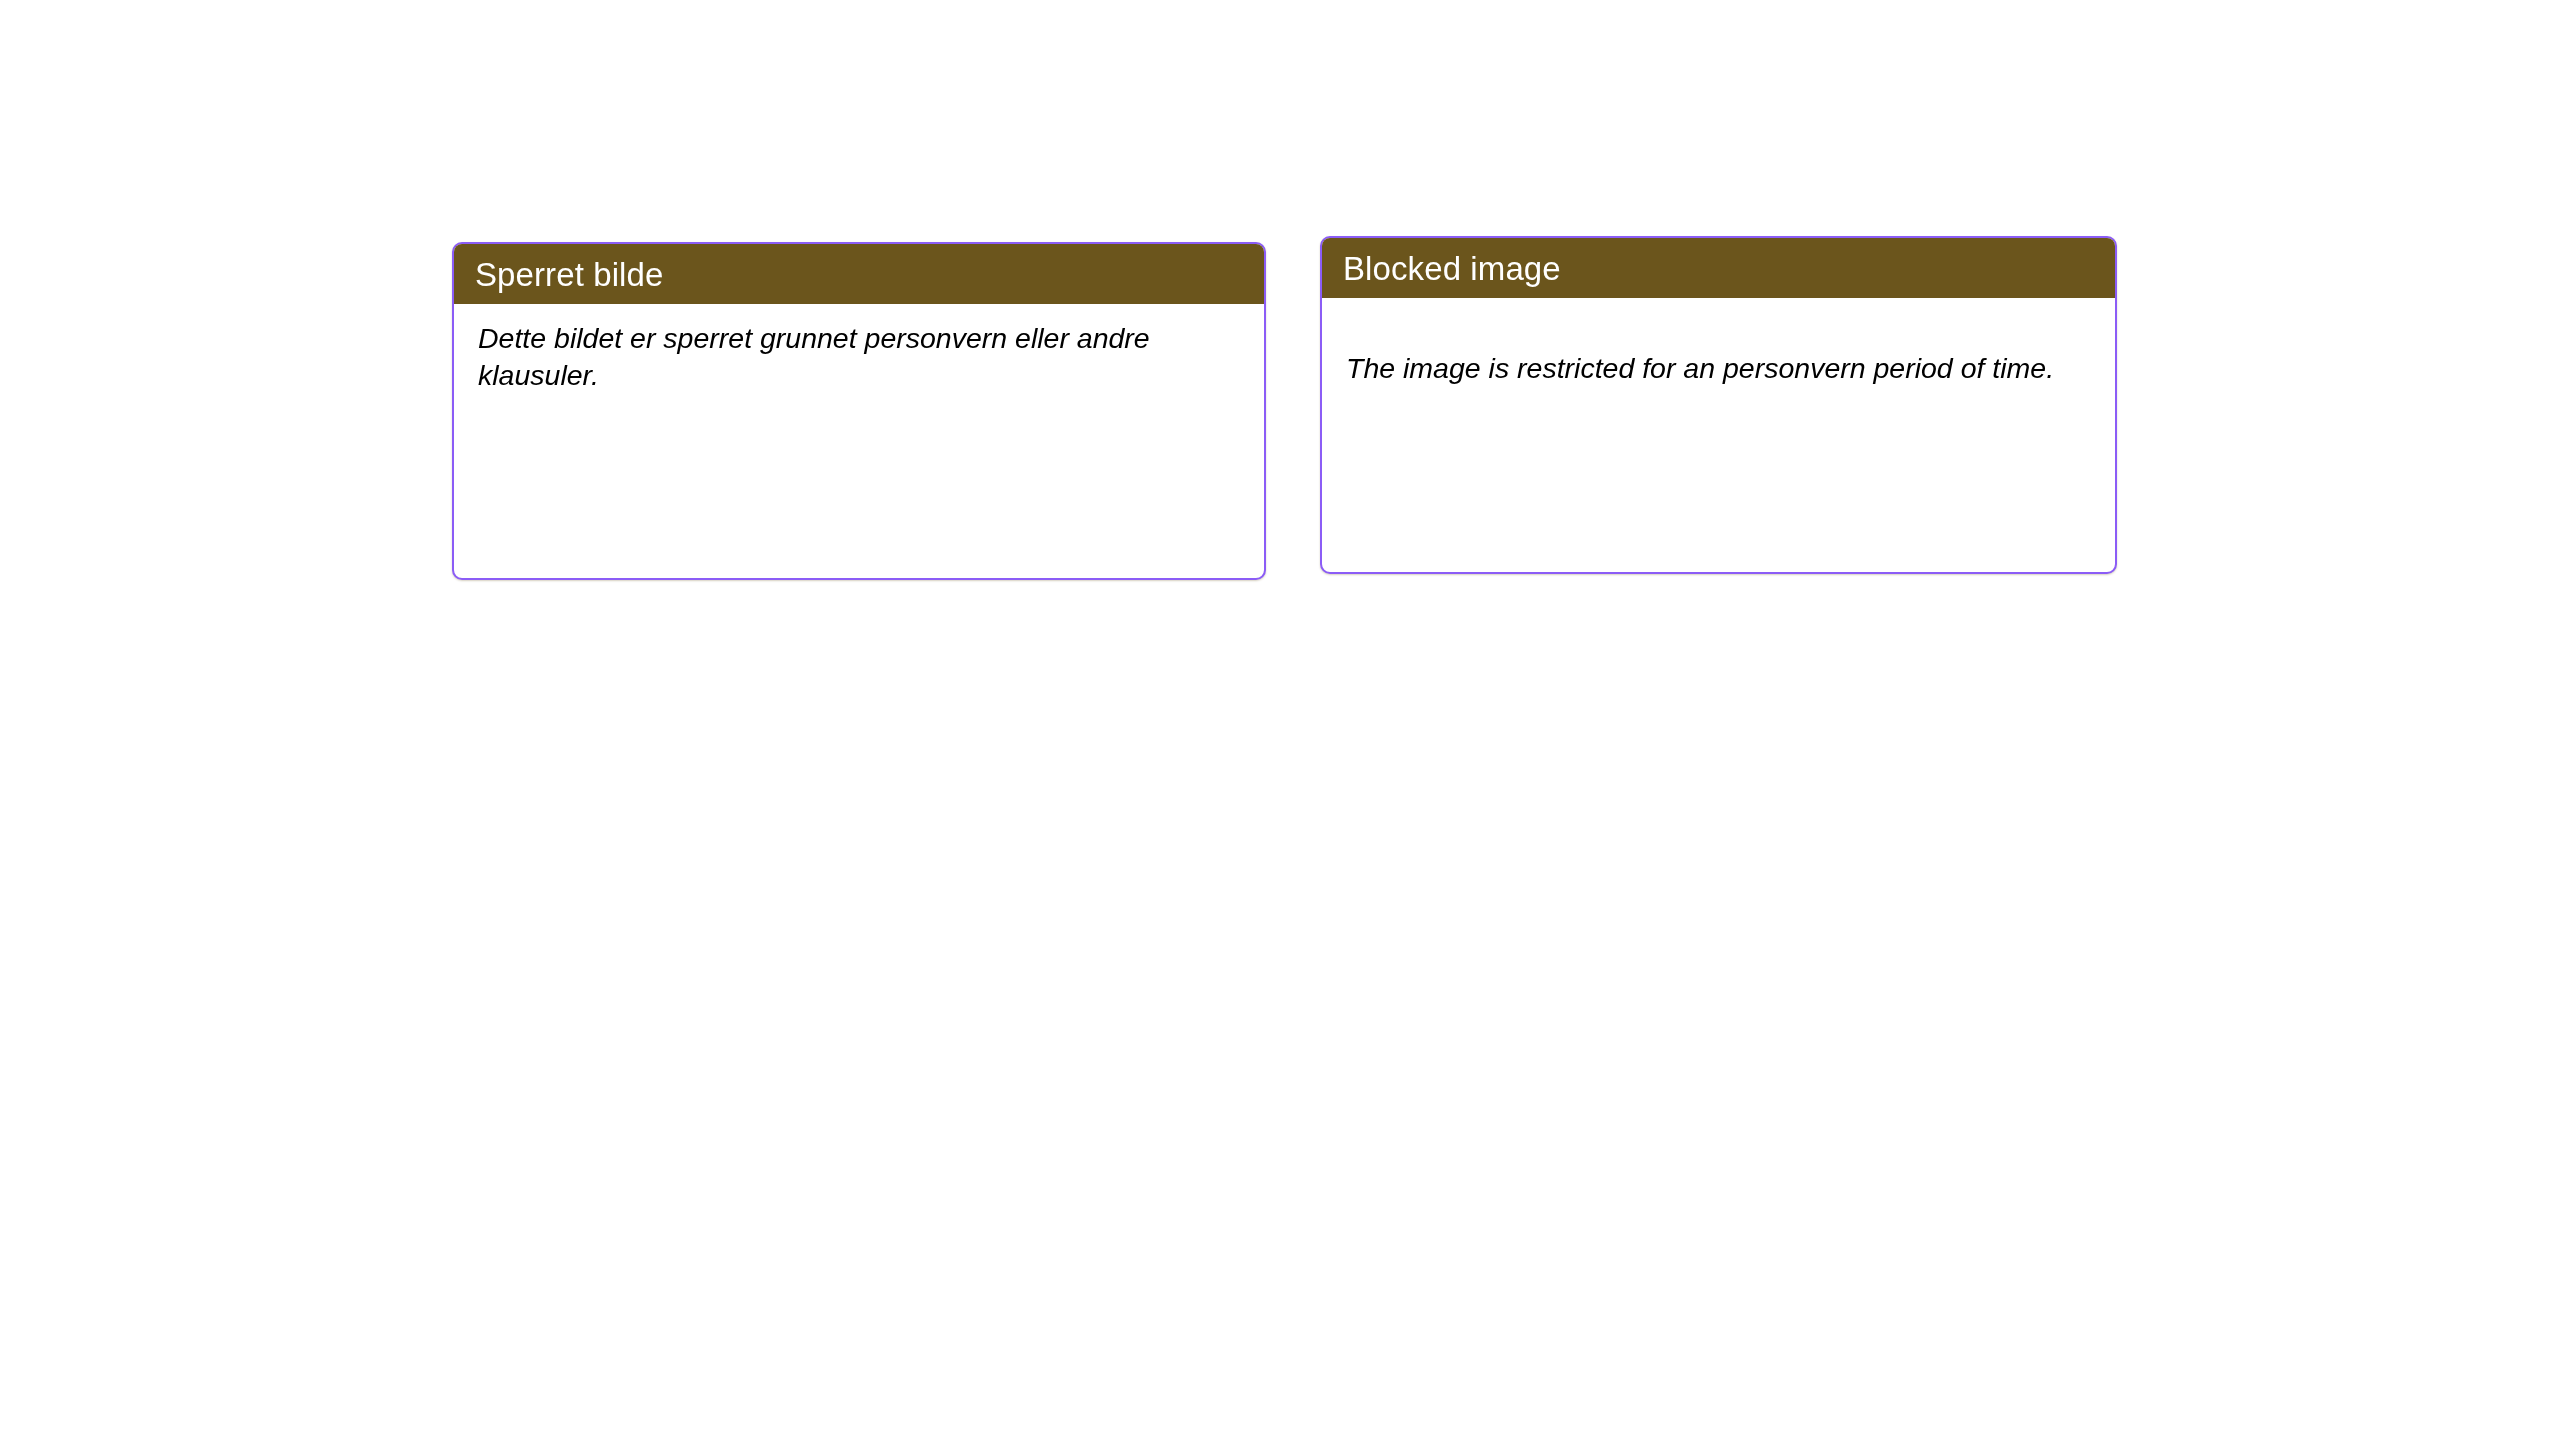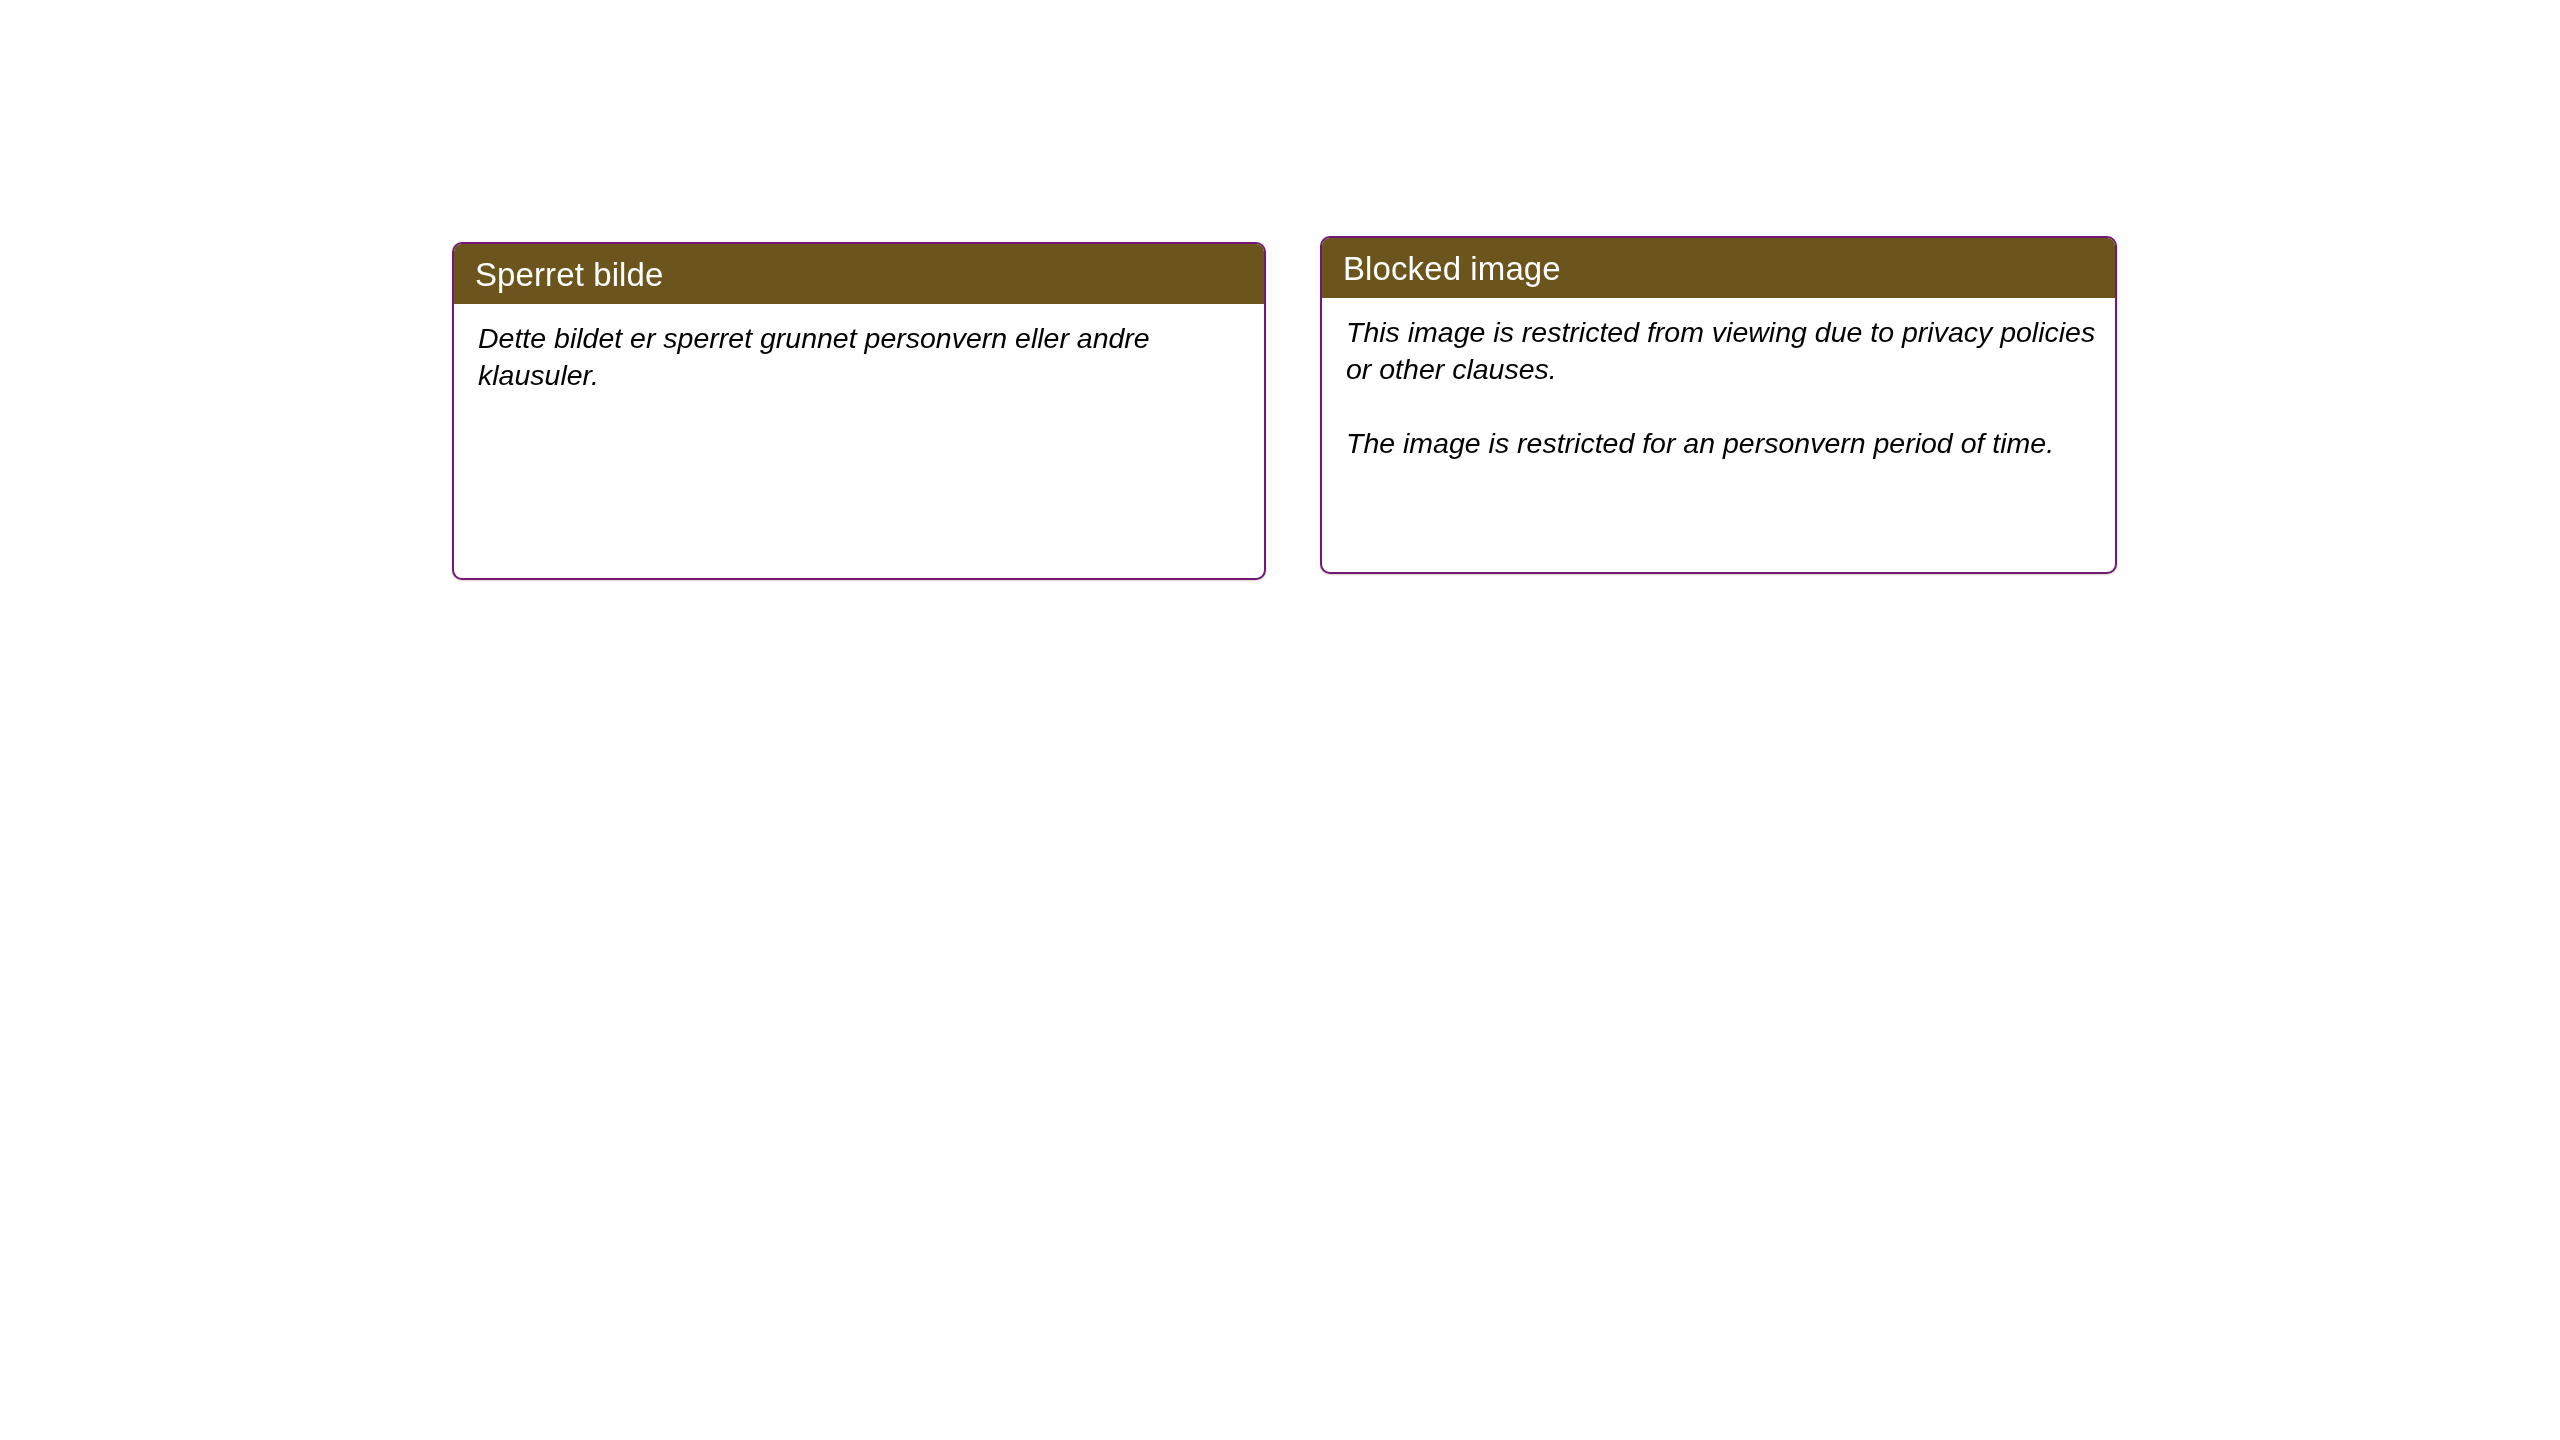--- a/index.html
+++ b/index.html
@@ -21,21 +21,21 @@
     left: 0;
     top: 0;
     width: 2560px;
     height: 1440px;
   }
 
   .notice-card {
     position: absolute;
     box-sizing: border-box;
     background: #ffffff;
-    border: 2px solid #701a75;
+    border: 2px solid #8b5cf6;
     border-radius: 10px;
     overflow: hidden;
     box-shadow: 0 1px 2px rgba(107, 85, 28, 0.28);
   }
 
   .card-header {
     box-sizing: border-box;
     background: #6b551c;
     height: 60px;
     display: flex;
@@ -102,19 +102,18 @@
       <p class="body-paragraph">Dette bildet er sperret grunnet personvern eller andre klausuler.</p>
       <div class="paragraph-gap"></div>
     </div>
   </section>
 
   <section class="notice-card" id="card-en">
     <div class="card-header">
       <span class="card-title">Blocked image</span>
     </div>
     <div class="card-body">
-      <p class="body-paragraph">This image is restricted from viewing due to privacy policies or other clauses.</p>
       <div class="paragraph-gap"></div>
       <p class="body-paragraph">The image is restricted for an personvern period of time.</p>
     </div>
   </section>
 
 </div>
 
 </body></html>

